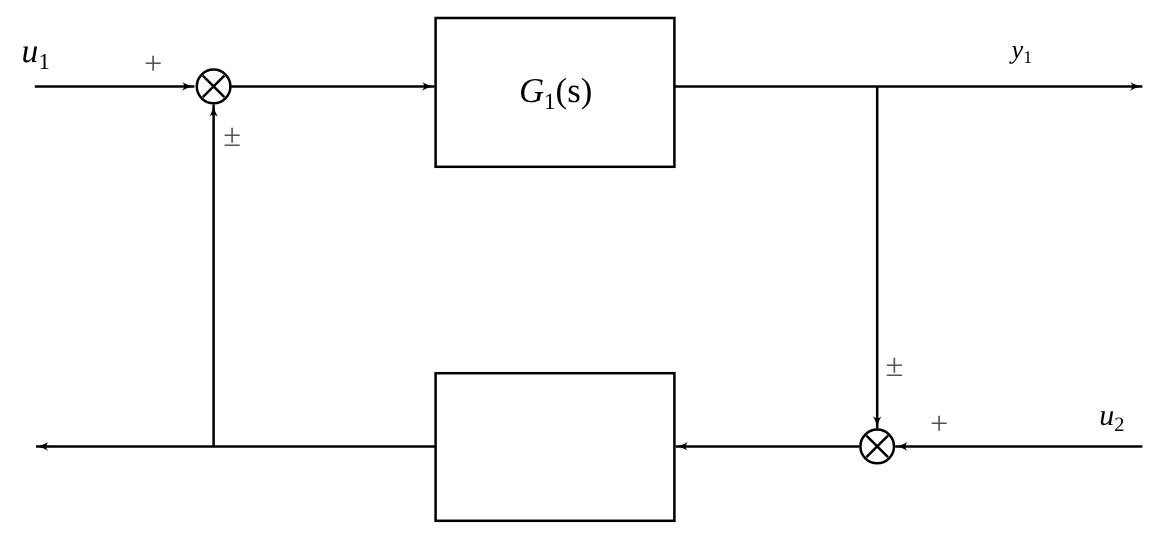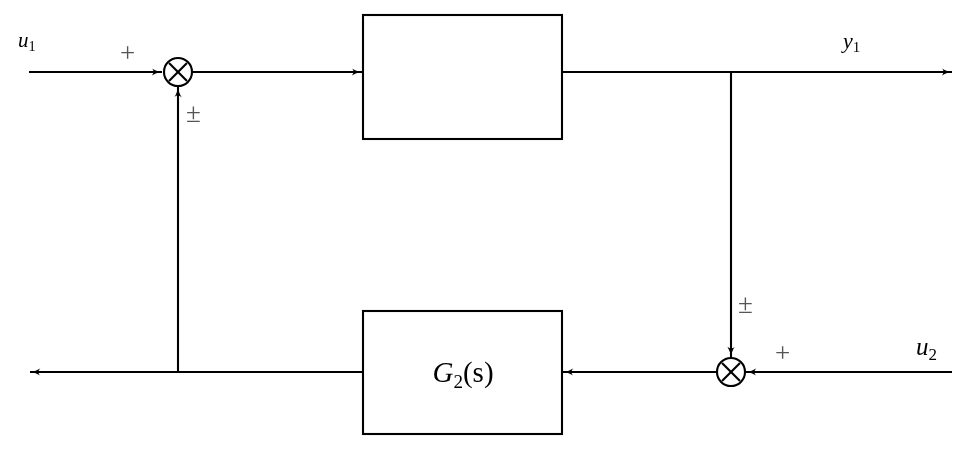--- a/index.html
+++ b/index.html
@@ -32,21 +32,21 @@
     white-space: nowrap;
     line-height: 1;
     user-select: none;
   }
   .math-label .sub {
     font-size: 0.68em;
     font-style: normal;
     vertical-align: -0.28em;
     letter-spacing: 0;
   }
-  .var-u1 { left: 18px;  top: 30px;  font-size: 21px; }
+  .var-u1 { left: 18px;  top: 30px;  font-size: 28px; }
   .var-y1 { left: 843px; top: 30px;  font-size: 22px; }
   .var-u2 { left: 916px; top: 334px; font-size: 25px; }
 
   .sign-label {
     position: absolute;
     font-family: "Liberation Serif", serif;
     font-style: normal;
     color: #555555;
     white-space: nowrap;
     line-height: 1;
@@ -117,22 +117,22 @@
       <circle cx="178" cy="72" r="14" fill="#ffffff"></circle>
       <line x1="169" y1="63" x2="187" y2="81"></line>
       <line x1="187" y1="63" x2="169" y2="81"></line>
 
       <circle cx="731" cy="372" r="14" fill="#ffffff"></circle>
       <line x1="722" y1="363" x2="740" y2="381"></line>
       <line x1="740" y1="363" x2="722" y2="381"></line>
     </g>
   </svg>
 
+  <div class="block-label g1-label"><span>G</span><span class="sub">1</span><span class="paren">(s)</span></div>
 
-  <div class="block-label g2-label"><span>G</span><span class="sub">2</span><span class="paren">(s)</span></div>
 
   <div class="math-label var-u1"><span>u</span><span class="sub">1</span></div>
 
   <div class="math-label var-y1"><span>y</span><span class="sub">1</span></div>
 
   <div class="math-label var-u2"><span>u</span><span class="sub">2</span></div>
 
   <div class="sign-label sign-plus-top">+</div>
   <div class="sign-label sign-pm-left">±</div>
   <div class="sign-label sign-pm-right">±</div>

